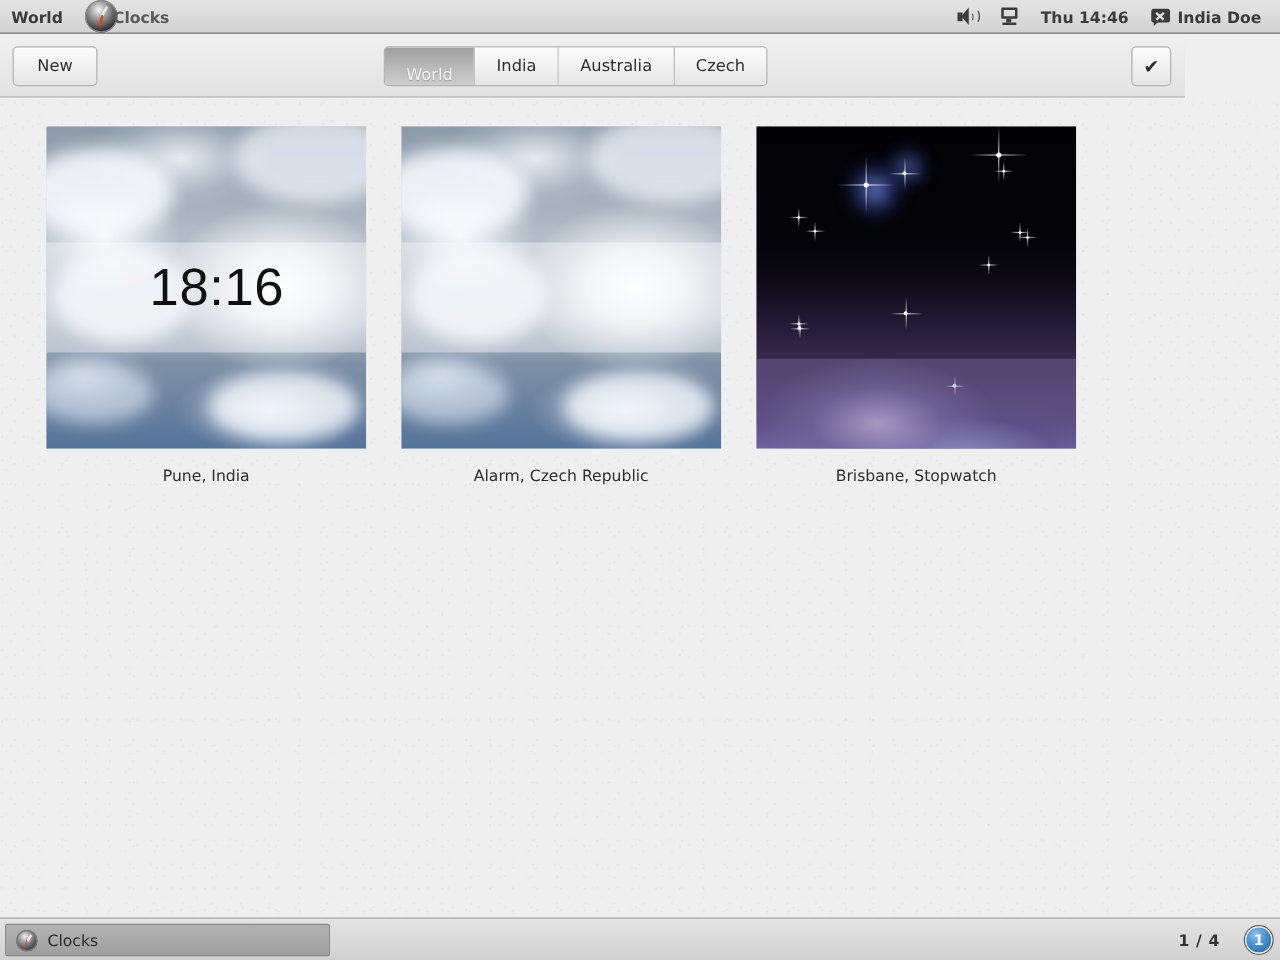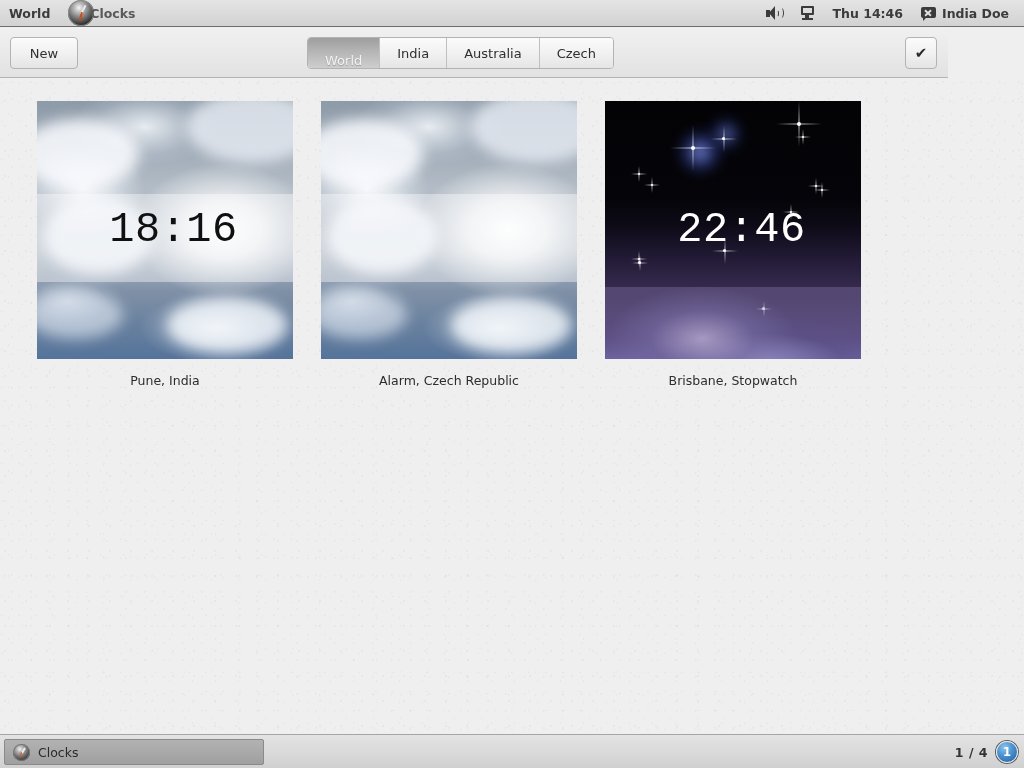--- a/index.html
+++ b/index.html
@@ -186,21 +186,21 @@
       linear-gradient(to bottom,#8d9aa8 0%,#9aa6b3 14%,#b3bcc6 34%,#aeb8c4 58%,#7f90a6 74%,#667f9e 88%,#55739a 100%);
   }
   .cloud-blob { position:absolute; border-radius:50%; filter:blur(7px); }
   .band-light {
     position:absolute; left:0; right:0; top:36%; height:34%;
     background:rgba(255,255,255,.40);
   }
   .tile-time {
     position:absolute; left:0; right:0; top:50%; transform:translateY(-50%);
     text-align:center; font-size:42px; font-weight:400; letter-spacing:0.5px;
-    font-family:Liberation Mono, monospace;
+    font-family:Liberation Sans, sans-serif;
     margin-left:17px;
   }
   .tile-time.dark { color:#101010; }
   .tile-time.light { color:#ffffff; }
 
   
   .sky-night {
     position:absolute; inset:0;
     background:
       radial-gradient(ellipse 48% 26% at 38% 92%, rgba(186,172,208,.85) 0%, rgba(120,110,164,.5) 42%, rgba(40,32,62,0) 78%),
@@ -250,21 +250,21 @@
   .task-clock-icon::before{
     content:""; position:absolute; left:7.6px; top:3px; width:1.5px; height:6px;
     background:#eee; transform-origin:50% 100%; transform:rotate(30deg);
   }
   .task-clock-icon::after{
     content:""; position:absolute; left:7.8px; top:8px; width:1.2px; height:6px;
     background:#d7581f; transform-origin:50% 0%; transform:rotate(16deg);
   }
   #workspace-area {
     position:absolute; right:6px; top:4px; height:26px;
-    display:flex; align-items:center; gap:8px;
+    display:flex; align-items:center; gap:20px;
   }
   #workspace-count {
     font-size:12.5px; color:#333; font-weight:bold; letter-spacing:.5px;
   }
   #workspace-badge {
     width:22px; height:22px; border-radius:50%;
     background:radial-gradient(circle at 38% 28%, #8fc4ec 0%, #4f95d2 40%, #2f74b8 75%, #21598f 100%);
     border:1px solid #e9e9e9;
     box-shadow:0 0 0 1px #5a5a5a;
     color:#fff; font-size:11.5px; font-weight:bold;
@@ -388,21 +388,20 @@
         <div class="star sm" style="left:33px;top:72px;width:2px;height:2px;"></div>
         <div class="star sm" style="left:46px;top:83px;width:2px;height:2px;"></div>
         <div class="star sm" style="left:210px;top:84px;width:2px;height:2px;"></div>
         <div class="star sm" style="left:216px;top:88px;width:2px;height:2px;"></div>
         <div class="star sm" style="left:185px;top:110px;width:2px;height:2px;"></div>
         <div class="star sm" style="left:33px;top:157px;width:2px;height:2px;"></div>
         <div class="star sm" style="left:33px;top:160px;width:3px;height:3px;"></div>
         <div class="star" style="left:118px;top:148px;width:3px;height:3px;"></div>
         <div class="star sm" style="left:157px;top:206px;width:3px;height:3px;"></div>
         <div class="night-band"></div>
-        <div class="tile-time light">22:46</div>
       </div>
       <div class="clock-label">Brisbane, Stopwatch</div>
     </div>
 
   </div>
 </div>
 
 <div id="taskbar">
   <div id="window-button">
     <span class="task-clock-icon"></span>

